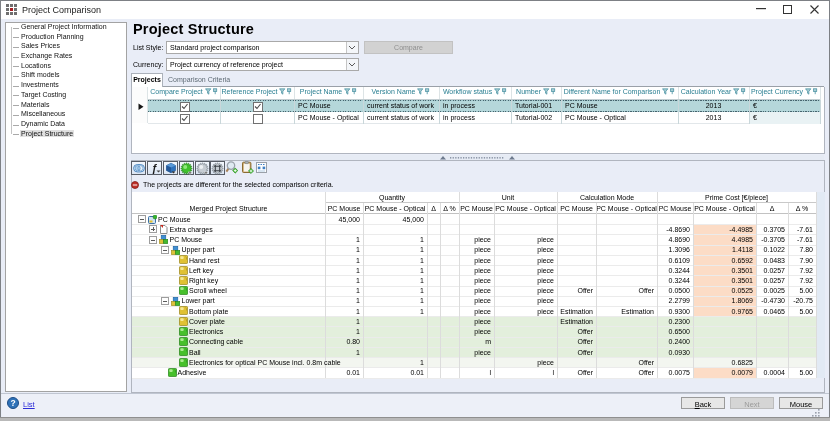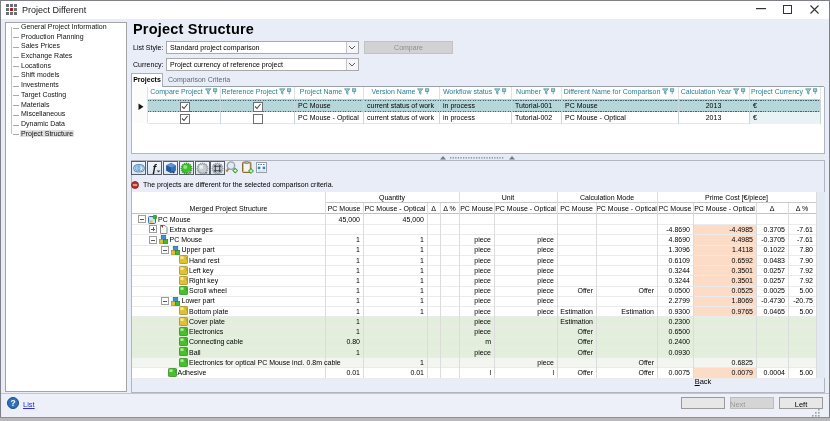--- a/index.html
+++ b/index.html
@@ -13,21 +13,21 @@
 <rect x="0" y="0" width="3" height="3" fill="#6f6f6f"></rect>
     <rect x="4" y="0" width="3" height="3" fill="#6f6f6f"></rect>
     <rect x="8" y="0" width="3" height="3" fill="#6f6f6f"></rect>
 <rect x="0" y="4" width="3" height="3" fill="#6f6f6f"></rect>
     <rect x="4" y="4" width="3" height="3" fill="#a81e22"></rect>
     <rect x="8" y="4" width="3" height="3" fill="#6f6f6f"></rect>
 <rect x="0" y="8" width="3" height="3" fill="#6f6f6f"></rect>
     <rect x="4" y="8" width="3" height="3" fill="#6f6f6f"></rect>
     <rect x="8" y="8" width="3" height="3" fill="#6f6f6f"></rect>
 </svg>
-<div class="a" style="left:22px;top:5px;font-size:9px;color:#222">Project Different</div>
+<div class="a" style="left:22px;top:5px;font-size:9px;color:#222">Project Comparison</div>
 <svg class="a" style="left:756px;top:8px" width="10" height="3">
     <rect x="0" y="0" width="10" height="1.2" fill="#333"></rect>
   </svg>
 <svg class="a" style="left:783px;top:5px" width="9" height="9">
     <rect x="0.5" y="0.5" width="8" height="8" fill="none" stroke="#333"></rect>
   </svg>
 <svg class="a" style="left:810px;top:5px" width="9" height="9">
     <path d="M0.5 0.5 L8.5 8.5 M8.5 0.5 L0.5 8.5" stroke="#333" stroke-width="1.1"></path>
   </svg>
 
@@ -565,25 +565,25 @@
 <div class="a t7" style="left:756px;top:368.9px;width:29px;text-align:right">0.0004</div>
 <div class="a t7" style="left:788px;top:368.9px;width:25px;text-align:right">5.00</div>
 <div class="a" style="left:1px;top:393px;width:828px;height:1px;background:#c0c6d2"></div>
 <svg class="a" style="left:7px;top:397px" width="12" height="12">
     <circle cx="6" cy="6" r="5.5" fill="#2f72b8" stroke="#1c4c86"></circle>
     <text x="6" y="9" text-anchor="middle" font-size="8.5" font-weight="bold" fill="#fff" font-family="Liberation Sans">?</text>
   </svg>
 <div class="a" style="left:23px;top:400px;font-size:7.5px;color:#2b2bd8;text-decoration:underline">List</div>
 
 <div class="a" style="left:681px;top:397px;width:44px;height:12px;background:#e7e7e7;border:1px solid #9a9a9a"></div>
-<div class="a" style="left:681px;top:377px;width:44px;text-align:center;font-size:7.5px;color:#000"><span style="text-decoration:underline">B</span>ack</div>
+<div class="a" style="left:681px;top:400px;width:44px;text-align:center;font-size:7.5px;color:#000"><span style="text-decoration:underline">B</span>ack</div>
 <div class="a" style="left:730px;top:397px;width:44px;height:12px;background:#d5d5d5;border:1px solid #bcbcbc"></div>
-<div class="a" style="left:730px;top:399.5px;width:44px;font-size:7.5px;color:#9b9b9b">Next</div>
+<div class="a" style="left:730px;top:399.5px;width:44px;text-align:center;font-size:7.5px;color:#9b9b9b">Next</div>
 <div class="a" style="left:779px;top:397px;width:44px;height:12px;background:#e7e7e7;border:1px solid #9a9a9a"></div>
-<div class="a" style="left:779px;top:399.5px;width:44px;text-align:center;font-size:7.5px;color:#000">Left</div>
+<div class="a" style="left:779px;top:399.5px;width:44px;text-align:center;font-size:7.5px;color:#000">Mouse</div>
 <svg class="a" style="left:812px;top:409px" width="8" height="8">
     <g fill="#9aa0ac">
       <rect x="6" y="0" width="1.6" height="1.6"></rect>
       <rect x="3" y="3" width="1.6" height="1.6"></rect>
       <rect x="6" y="3" width="1.6" height="1.6"></rect>
       <rect x="0" y="6" width="1.6" height="1.6"></rect>
       <rect x="3" y="6" width="1.6" height="1.6"></rect>
       <rect x="6" y="6" width="1.6" height="1.6"></rect>
     </g>
   </svg>

